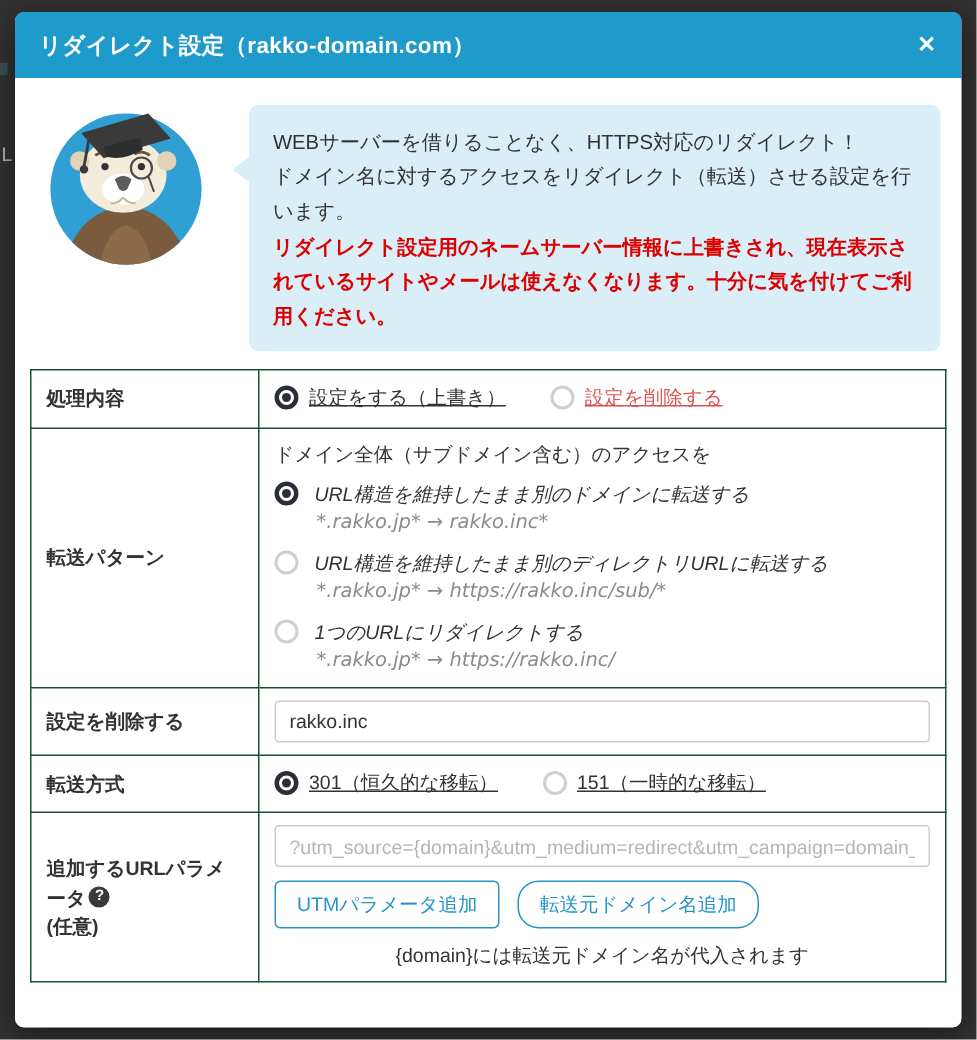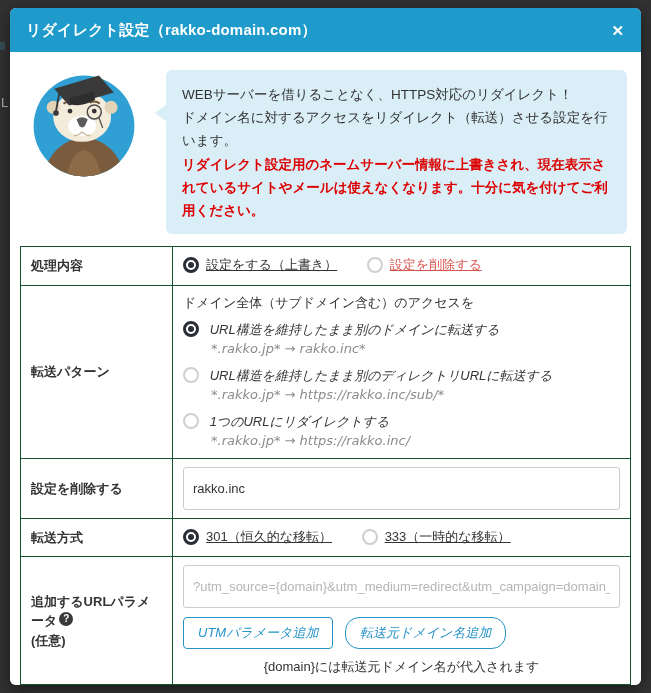--- a/index.html
+++ b/index.html
@@ -62,36 +62,35 @@
   .radio.checked::after { content:""; position:absolute; inset:2px; border-radius:50%; background:#2b2e36; }
   .radio.unchecked { border:2px solid #cfcfcf; background:#fff; }
   .opt { display:inline-flex; align-items:center; cursor:pointer;text-decoration:underline; }
   .opt + .opt { margin-left:26px; }
   .opt-red { color:#d9534f; }
   .pattern-intro { margin-bottom:9px; }
   .pattern-opt { margin-bottom:11px; cursor:pointer;font-style:italic; }
   .pattern-opt:last-child { margin-bottom:2px; }
   .pattern-example { margin:2px 0 0 28px; color:#8b8b8b; font-size:13px; font-family:"DejaVu Sans",sans-serif; }
   input.text-input {
-    width:100%; height:43px; border:1px solid #ccc; border-radius:3px;
+    width:100%; height:28px; border:1px solid #ccc; border-radius:3px;
     padding:0 9px; font-size:13px; color:#333; outline:none;
     font-family:"Liberation Sans","DejaVu Sans",sans-serif;
   }
   input.text-input::placeholder { color:#b5b5b5; }
   .help-icon {
     display:inline-block; width:14px; height:14px; border-radius:50%;
     background:#3a3a3a; color:#fff; font-size:10px; font-weight:bold;
     text-align:center; line-height:14px; vertical-align:3px; margin-left:2px; cursor:pointer;
   }
   .param-buttons { margin-top:9px; }
   .btn-outline {
     background:#fff; border:1px solid #2593c8; color:#2593c8;
     border-radius:4px; padding:6px 14px; font-size:13px; cursor:pointer;
     font-family:"Liberation Sans","DejaVu Sans",sans-serif;
-    font-style:italic;
   }
   .btn-outline + .btn-outline { margin-left:8px;border-radius:14px; }
   .param-note { margin-top:9px; text-align:center; font-size:13px; color:#333; }
 </style>
 </head>
 <body>
 
 <span class="backdrop-artifact">L</span>
 <span class="backdrop-dash"></span>
 
@@ -187,21 +186,21 @@
 
       <tr>
         <th>転送方式</th>
         <td>
           <span class="opt">
             <span class="radio checked"></span>
             <span>301（恒久的な移転）</span>
           </span>
           <span class="opt">
             <span class="radio unchecked"></span>
-            <span>333（一時的な移転）</span>
+            <span>151（一時的な移転）</span>
           </span>
         </td>
       </tr>
 
       <tr>
         <th>
           <span>追加するURLパラメータ</span><span class="help-icon">?</span><br>
           <span>(任意)</span>
         </th>
         <td>

